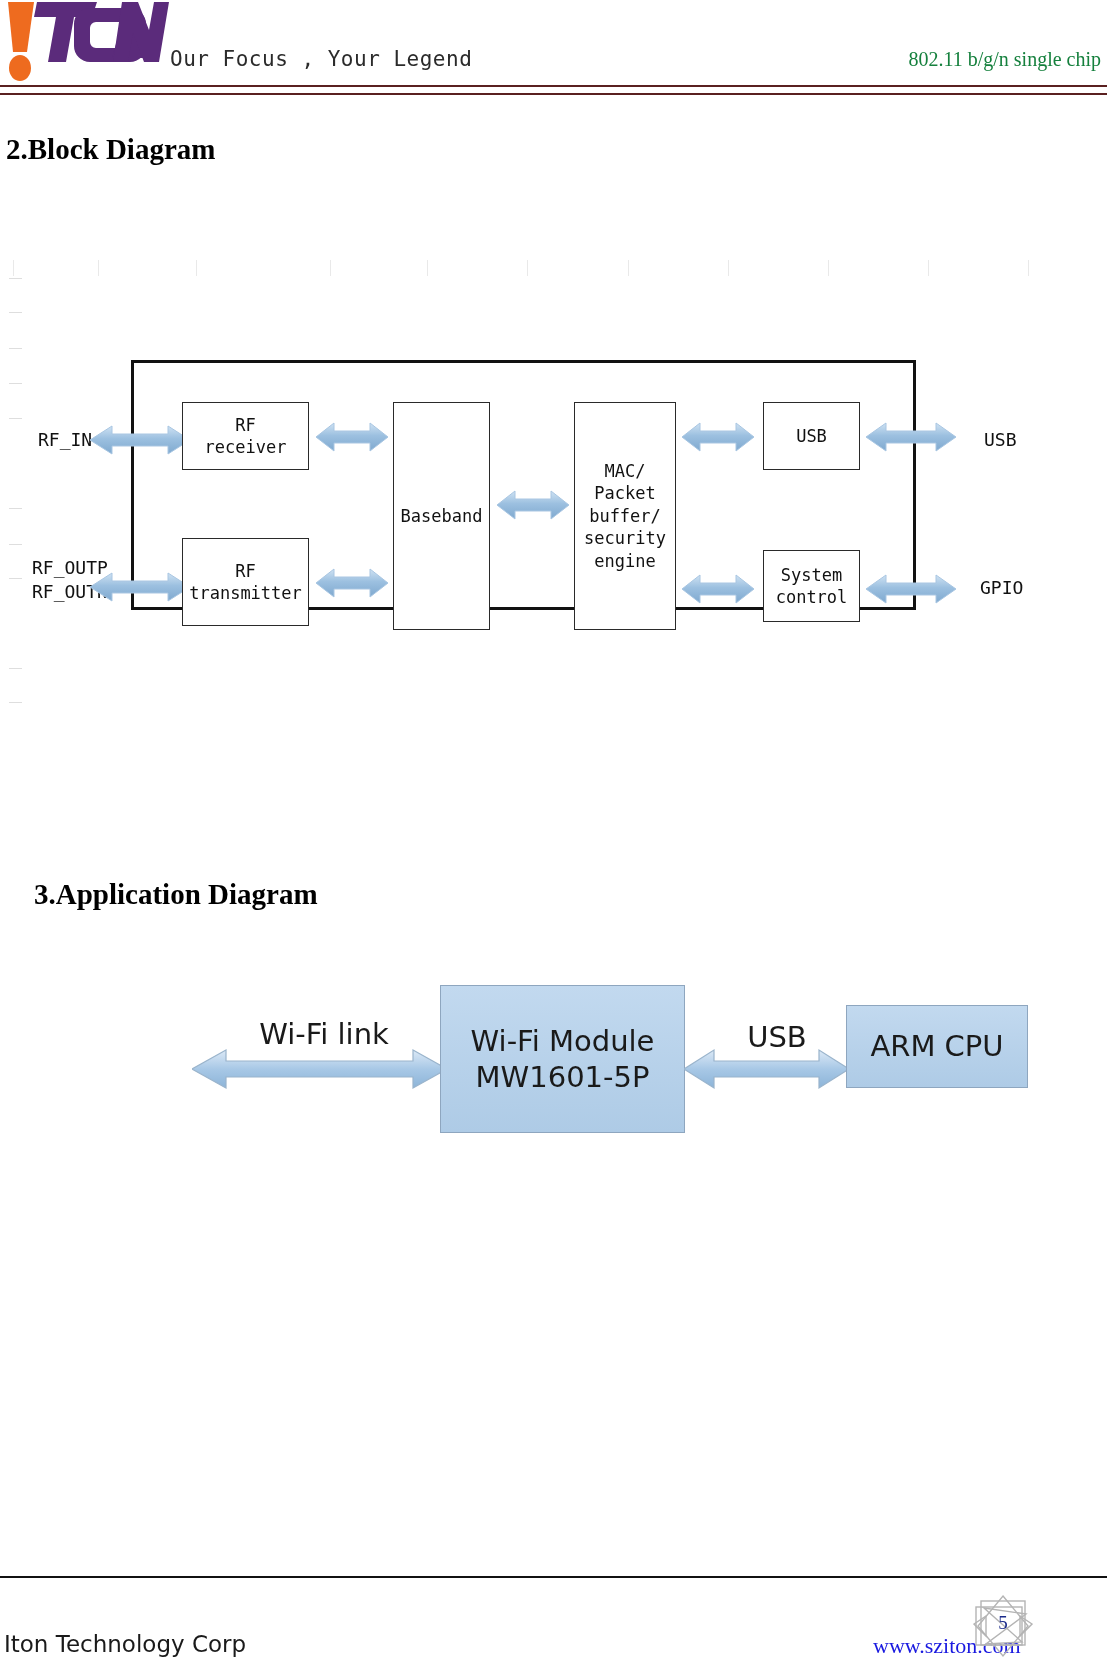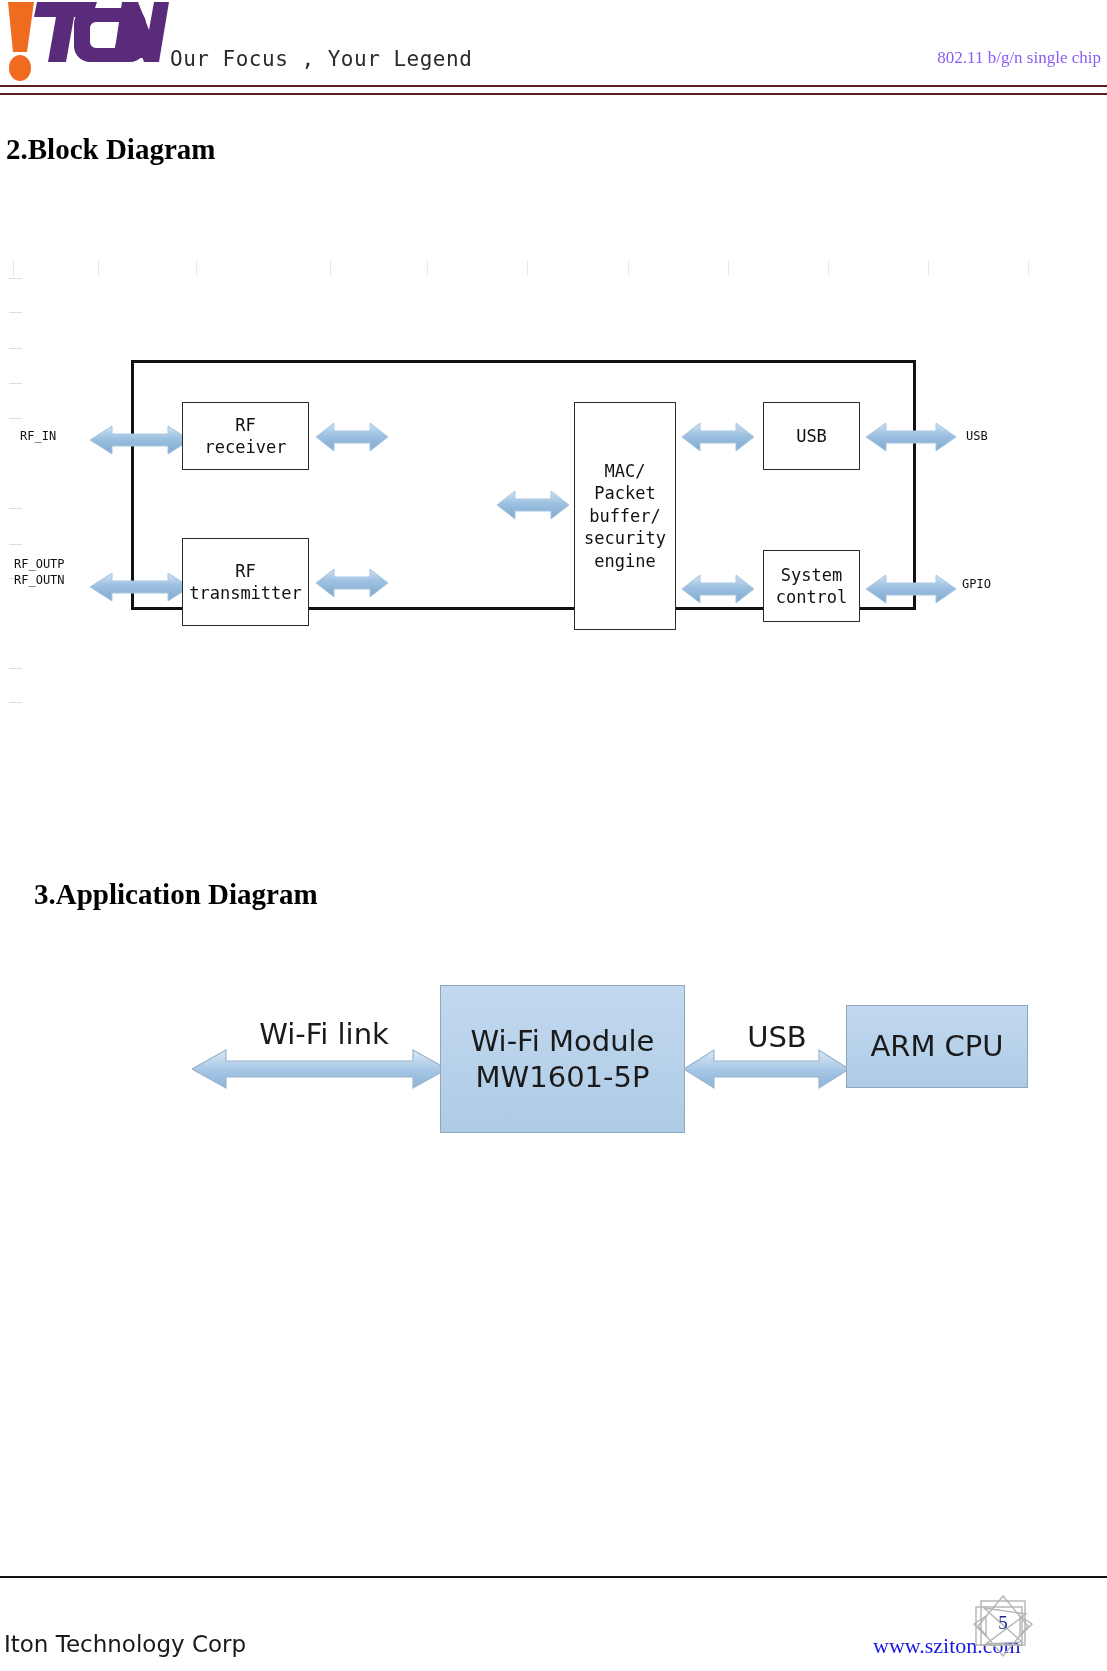--- a/index.html
+++ b/index.html
@@ -38,22 +38,22 @@
     font-size: 21px;
     color: #2b2b2b;
     letter-spacing: 0.5px;
     white-space: nowrap;
   }
   #header-right {
     position: absolute;
     right: 6px;
     top: 48px;
     font-family: "Liberation Serif", "DejaVu Serif", serif;
-    font-size: 17px;
-    color: #8b5cf6;
+    font-size: 20px;
+    color: #15803d;
     white-space: nowrap;
   }
   #header-rule {
     position: absolute;
     left: 0; top: 85px;
     width: 1107px;
     height: 6px;
     border-top: 2px solid #5a2020;
     border-bottom: 2px solid #5a2020;
     background: #ffffff;
@@ -117,25 +117,26 @@
     display: flex;
     align-items: center;
     justify-content: center;
     text-align: center;
     white-space: pre-line;
   }
 
   .bd-label {
     position: absolute;
     font-family: "DejaVu Sans Mono", "Liberation Mono", monospace;
-    font-size: 12px;
+    font-size: 18px;
     color: #111;
     line-height: 1.35;
     white-space: pre-line;
     text-align: right;
+    margin-left: 18px;
   }
 
   
   .arrow-h {
     position: absolute;
     height: 34px;
   }
   .arrow-h svg { display: block; width: 100%; height: 100%; }
 
   
@@ -309,20 +310,21 @@
     <svg viewBox="0 0 72 34" preserveAspectRatio="none">
       <path d="M0 17 L18 3 L18 11 L54 11 L54 3 L72 17 L54 31 L54 23 L18 23 L18 31 Z" fill="url(#ag1)" stroke="#a9c6e2" stroke-width="1"></path>
     </svg>
   </div>
   <div class="arrow-h" style="left:316px; top:316px; width:72px;">
     <svg viewBox="0 0 72 34" preserveAspectRatio="none">
       <path d="M0 17 L18 3 L18 11 L54 11 L54 3 L72 17 L54 31 L54 23 L18 23 L18 31 Z" fill="url(#ag1)" stroke="#a9c6e2" stroke-width="1"></path>
     </svg>
   </div>
 
+  <div class="bd-box" style="left:393px; top:152px; width:97px; height:228px;">Baseband</div>
 
   <div class="arrow-h" style="left:497px; top:238px; width:72px;">
     <svg viewBox="0 0 72 34" preserveAspectRatio="none">
       <path d="M0 17 L18 3 L18 11 L54 11 L54 3 L72 17 L54 31 L54 23 L18 23 L18 31 Z" fill="url(#ag1)" stroke="#a9c6e2" stroke-width="1"></path>
     </svg>
   </div>
 
   <div class="bd-box" style="left:574px; top:152px; width:102px; height:228px;">MAC/
 Packet
 buffer/

